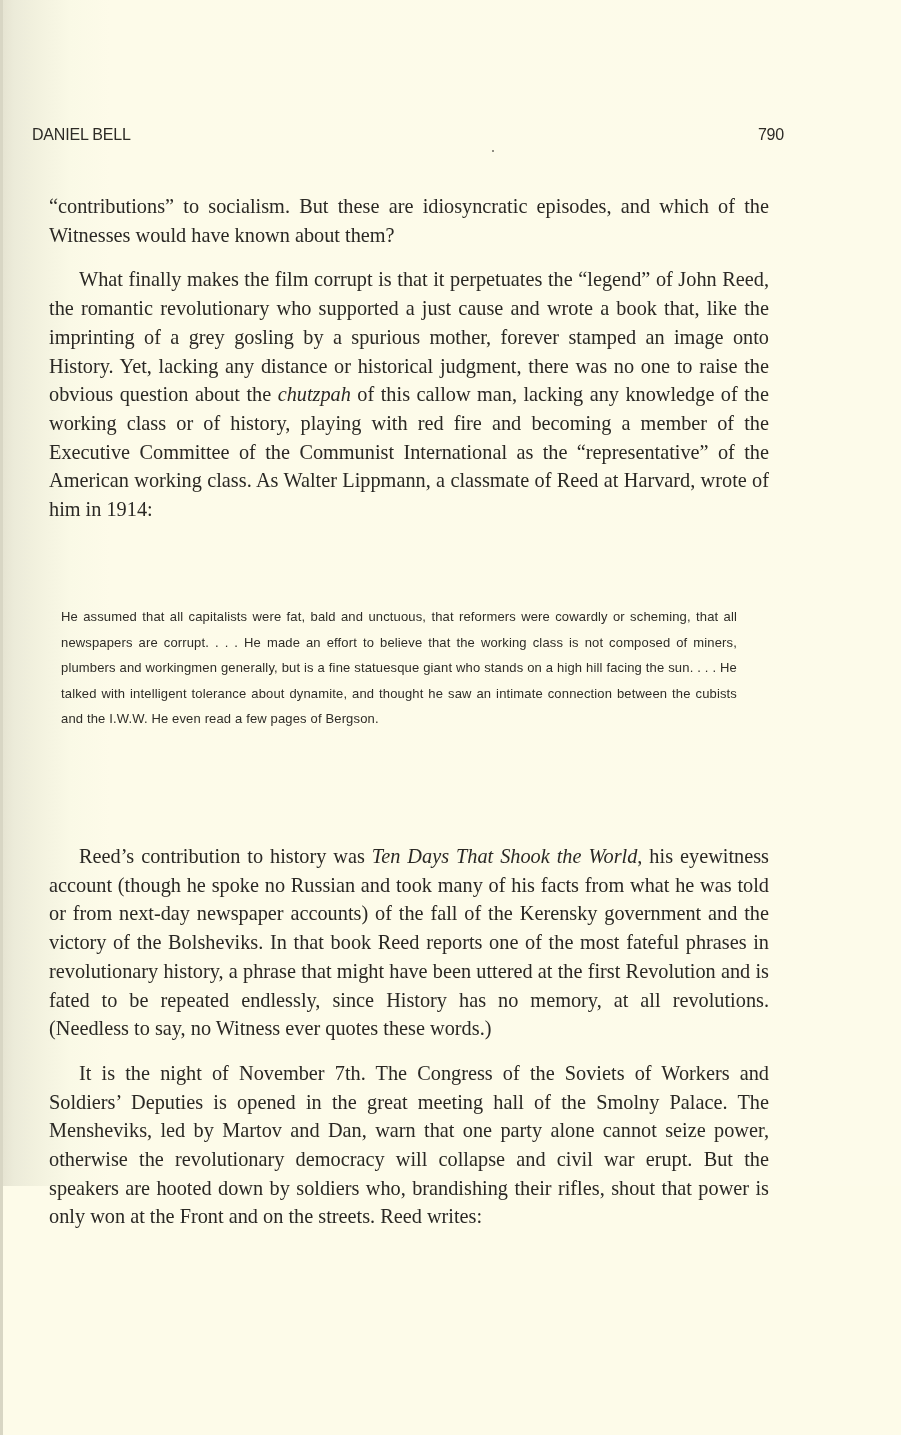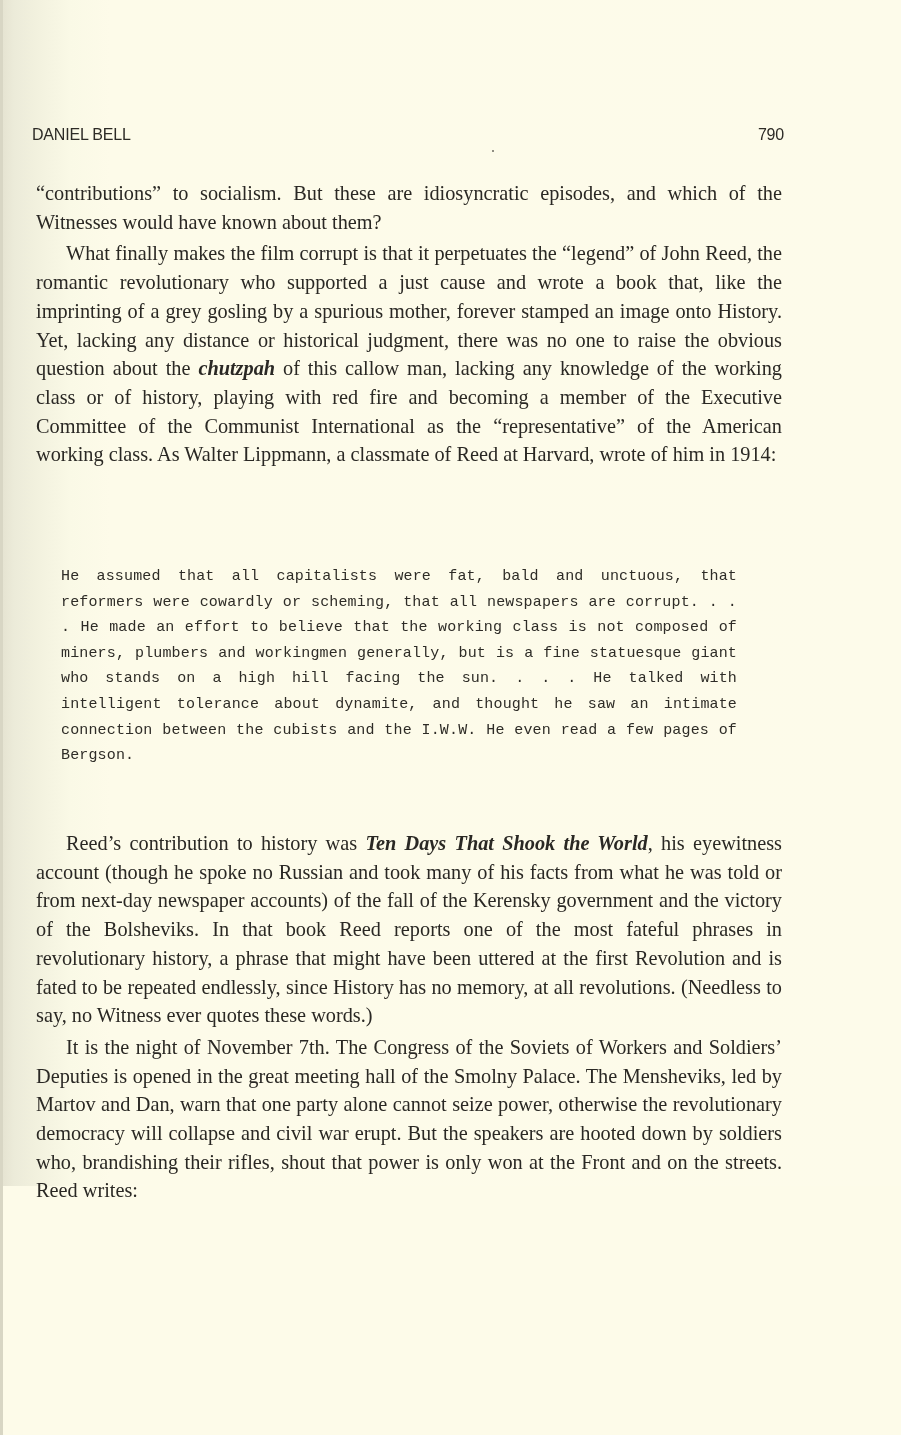--- a/index.html
+++ b/index.html
@@ -56,41 +56,41 @@
       position: absolute;
       left: 33px;
       width: 752px;
       font-family: "Liberation Serif", serif;
       font-size: 20.3px;
       line-height: 28.7px;
       color: #2a2824;
       text-align: justify;
     }
     .body-text p {
-      margin: 3px;
+      margin: 16px;
     }
     .body-text p.indent {
       text-indent: 30px;
     }
     .block1 { top: 176px; }
     .quote {
       position: absolute;
       left: 61px;
-      top: 564px;
+      top: 604px;
       width: 676px;
-      font-family: Liberation Mono, monospace;
-      font-size: 15px;
+      font-family: Liberation Sans, sans-serif;
+      font-size: 13px;
       line-height: 25.6px;
       color: #2e2c27;
       text-align: justify;
       letter-spacing: 0.15px;
     }
     .quote p { margin: 0; }
     .block2 { top: 826px; }
-    em { font-style: italic; font-weight: bold; }
+    em { font-style: italic; }
   </style>
 </head>
 <body>
 
 <div class="page">
   <div class="edge-line"></div>
 
   <div class="running-head">
     <span class="author">DANIEL BELL</span>
     <span class="pageno">790</span>

